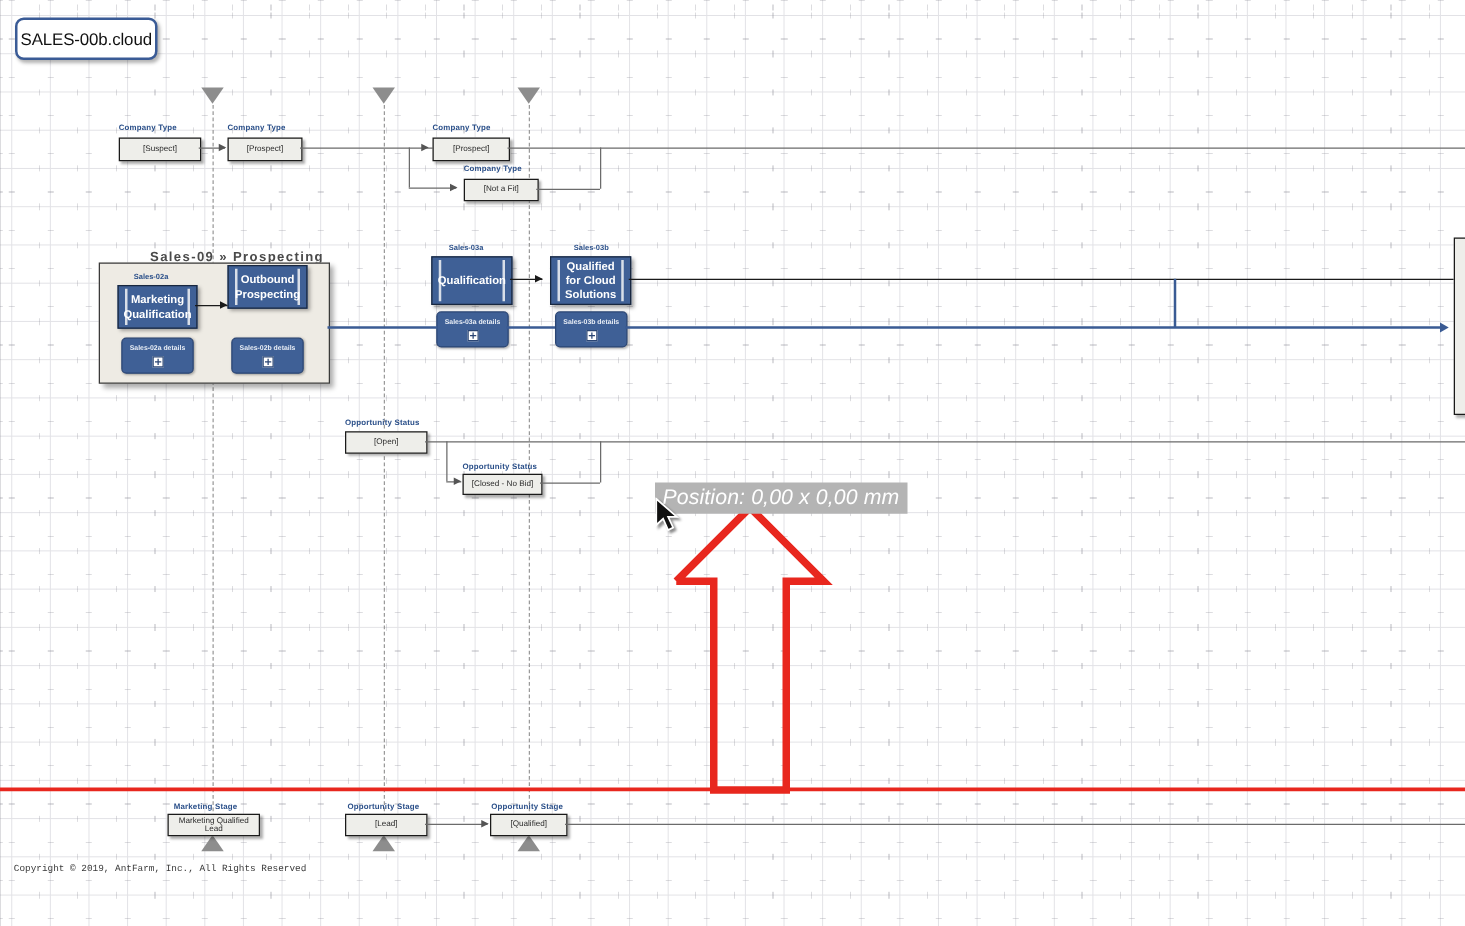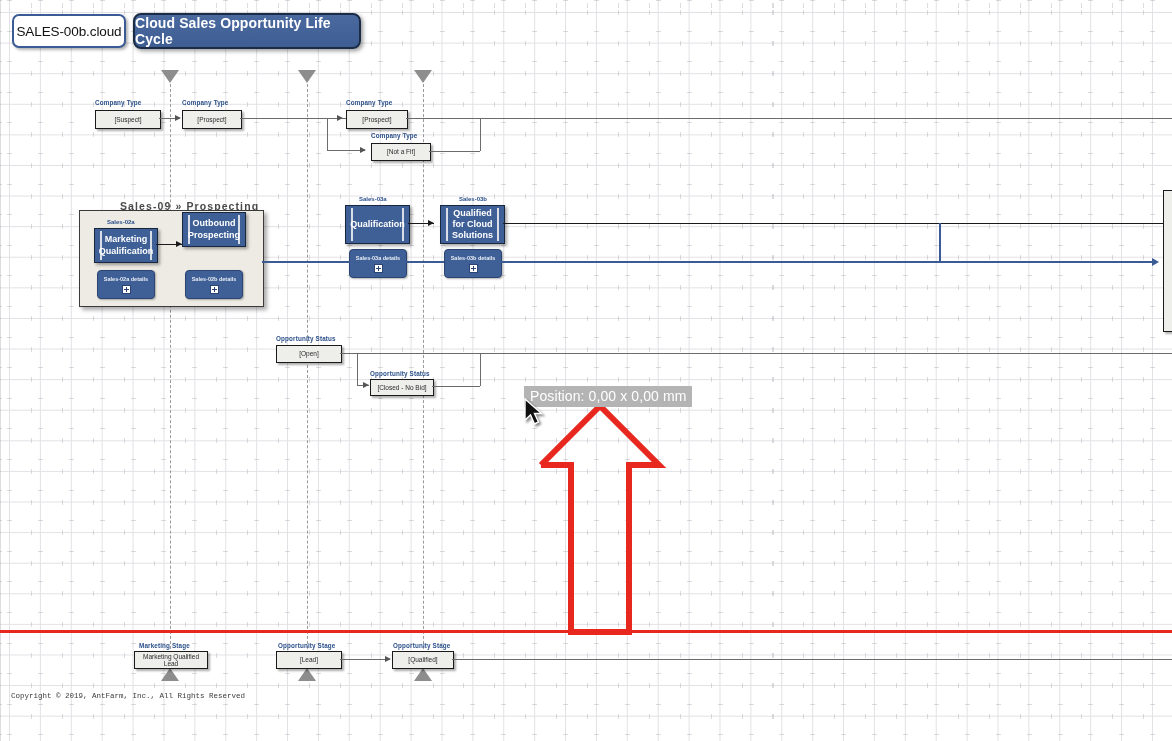--- a/index.html
+++ b/index.html
@@ -140,41 +140,41 @@
     border-top-width:4px;border-bottom-width:4px;border-left-width:7px;
   }
 
   
   .redline{position:absolute;left:0;height:3px;background:#e8271e;}
   .redarrow{position:absolute;}
 
   
   .tooltip{
     position:absolute;background:#b4b4b4;color:#ffffff;
-    font-size:14px;padding:2px 6px 3px 6px;white-space:nowrap;
+    font-size:17px;padding:2px 6px 3px 6px;white-space:nowrap;
     letter-spacing:.1px;
+    font-style:italic;
   }
   .cursor{position:absolute;filter:drop-shadow(2px 2px 1px rgba(0,0,0,.45));}
 
   .copyright{
     position:absolute;left:11px;top:692px;font-size:7.5px;color:#3a3a3a;white-space:nowrap;font-family:Liberation Mono, monospace;
   }
   .edgebox{
     position:absolute;background:#eeeeea;border:1px solid #1a1a1a;
     box-shadow:2px 2px 2px rgba(0,0,0,.30);
   }
 </style>
 </head>
 <body>
 
 <div id="canvas">
   <div id="gridplus"></div>
 
   <div class="docchip">SALES-00b.cloud</div>
-  <div class="titlechip">Cloud Sales Opportunity Life Cycle</div>
 
   <div class="dashv" style="left:170px;top:84px;height:580px;"></div>
   <div class="dashv" style="left:307px;top:84px;height:580px;"></div>
   <div class="dashv" style="left:423px;top:84px;height:580px;"></div>
 
   <div class="tri-down" style="left:161px;top:70px;"></div>
   <div class="tri-down" style="left:298px;top:70px;"></div>
   <div class="tri-down" style="left:414px;top:70px;"></div>
 
   <div class="tri-up" style="left:161px;top:668px;"></div>

